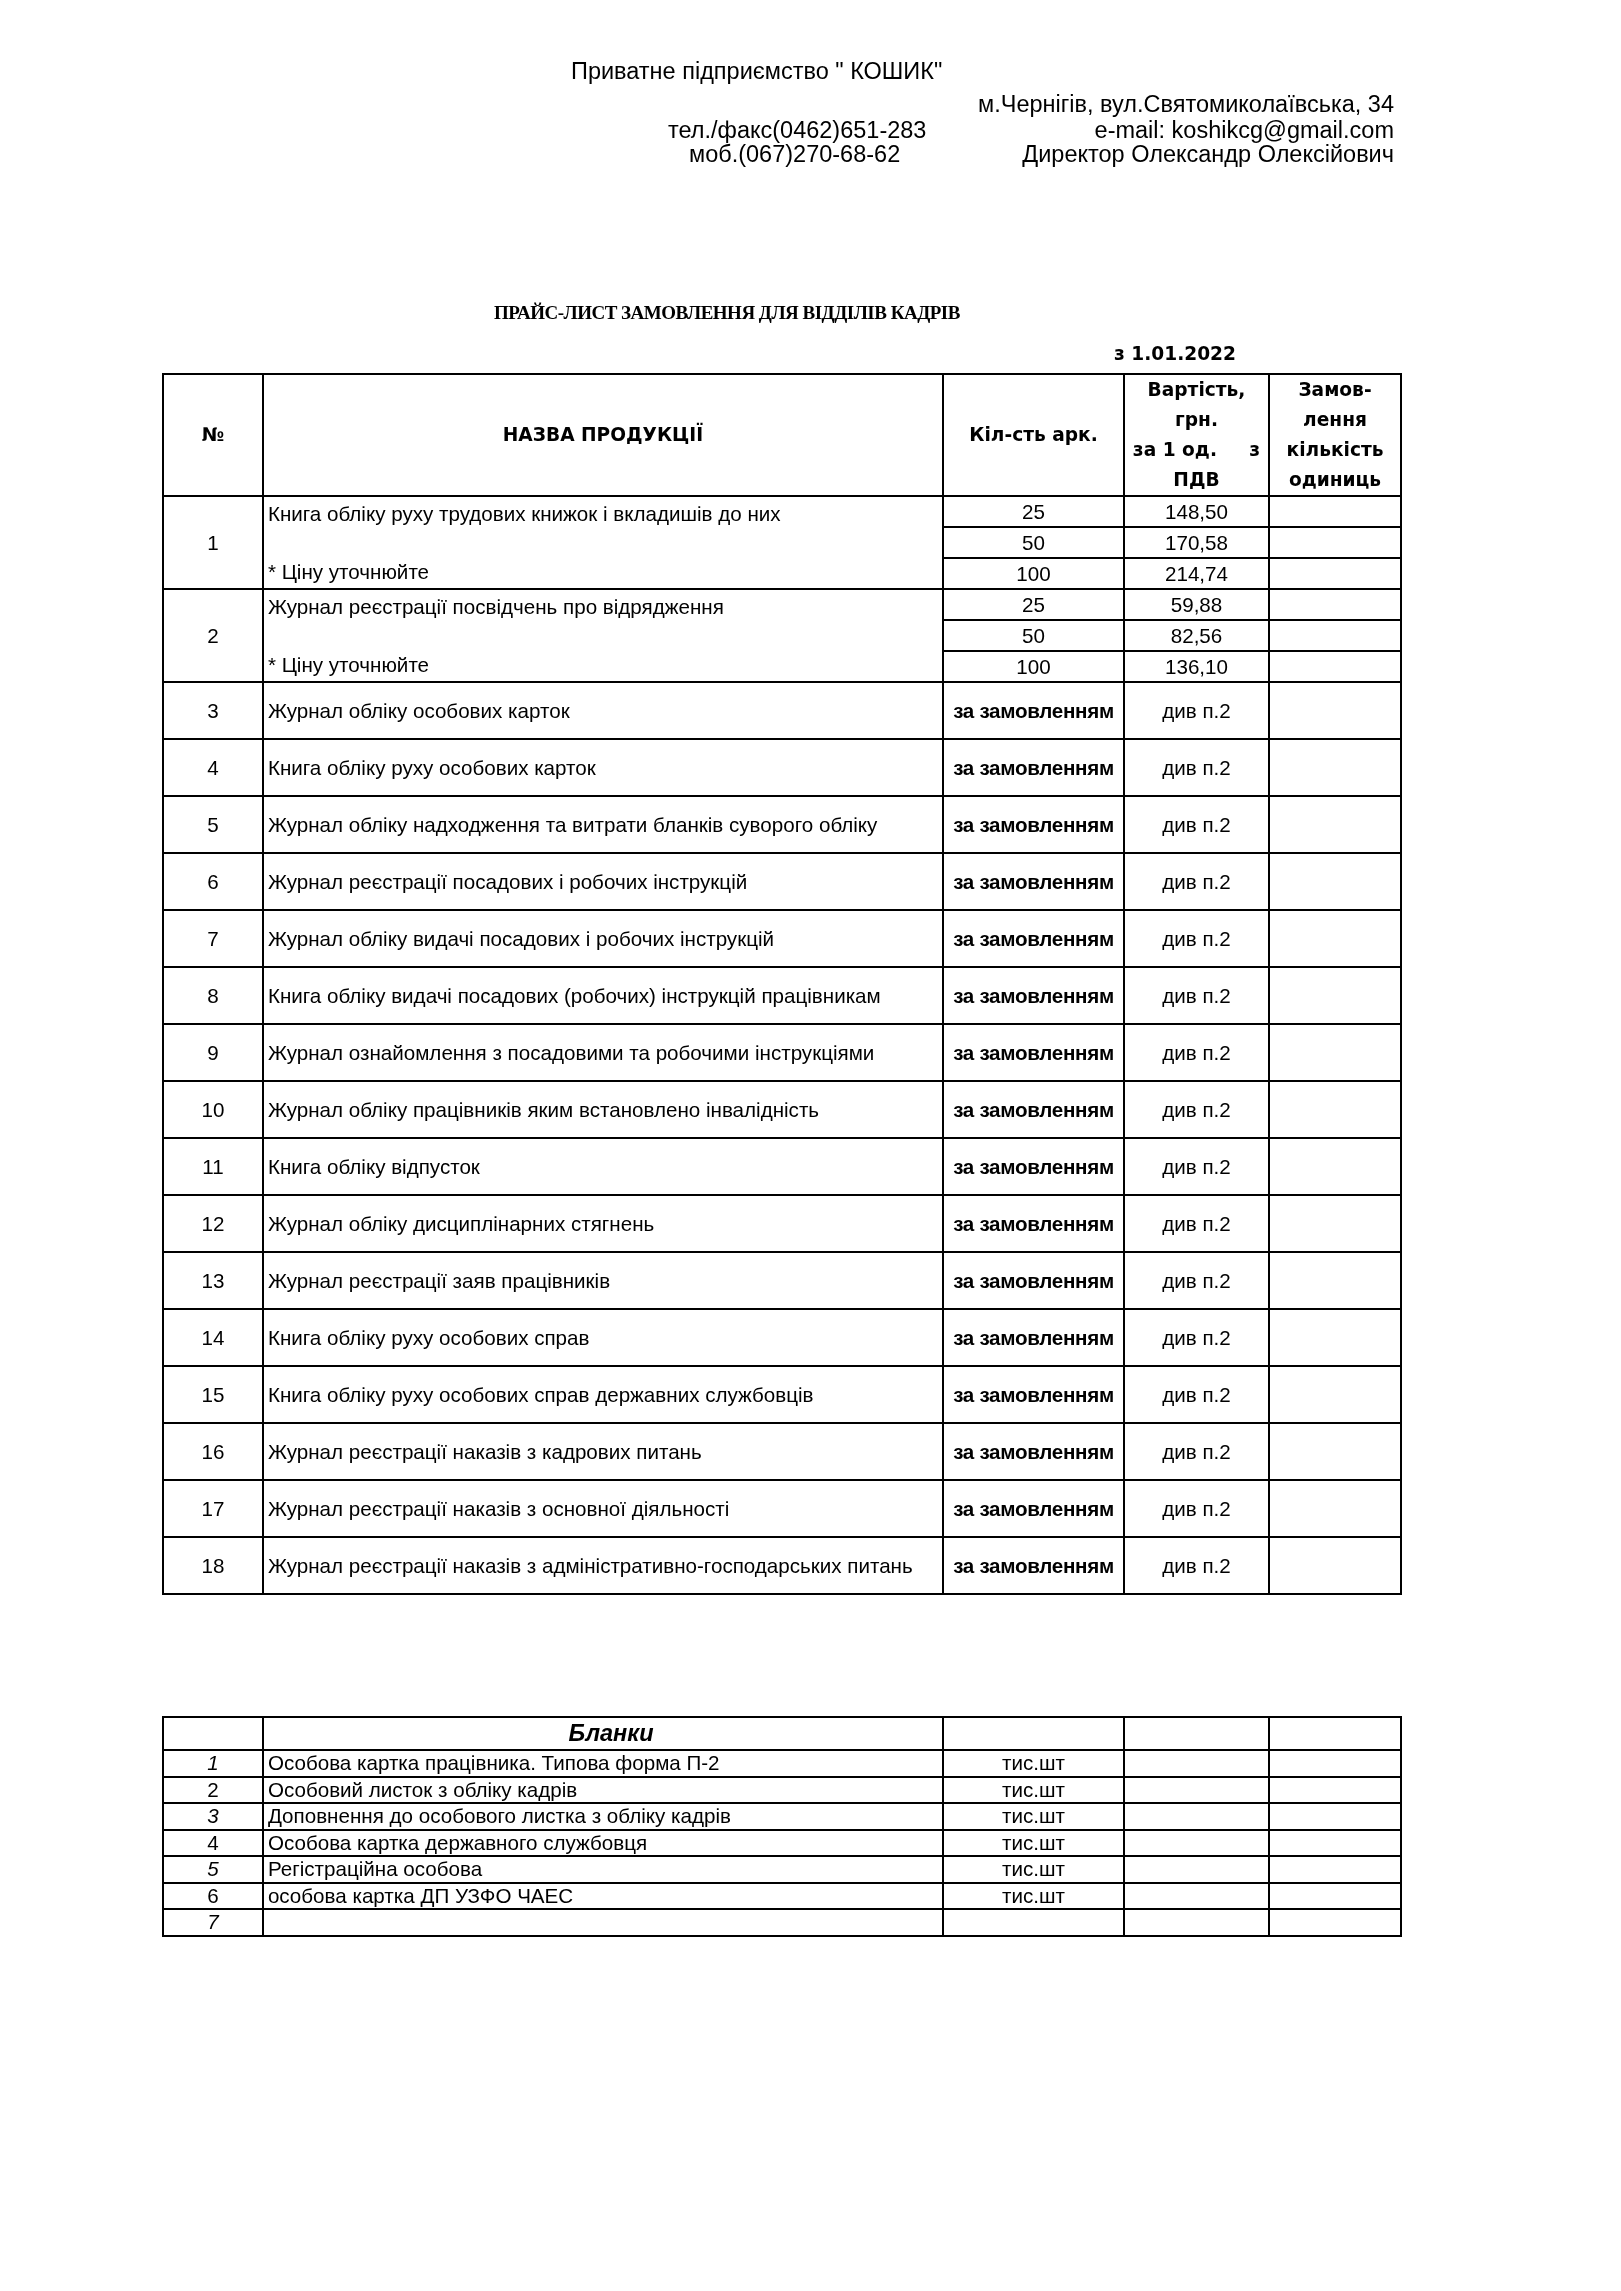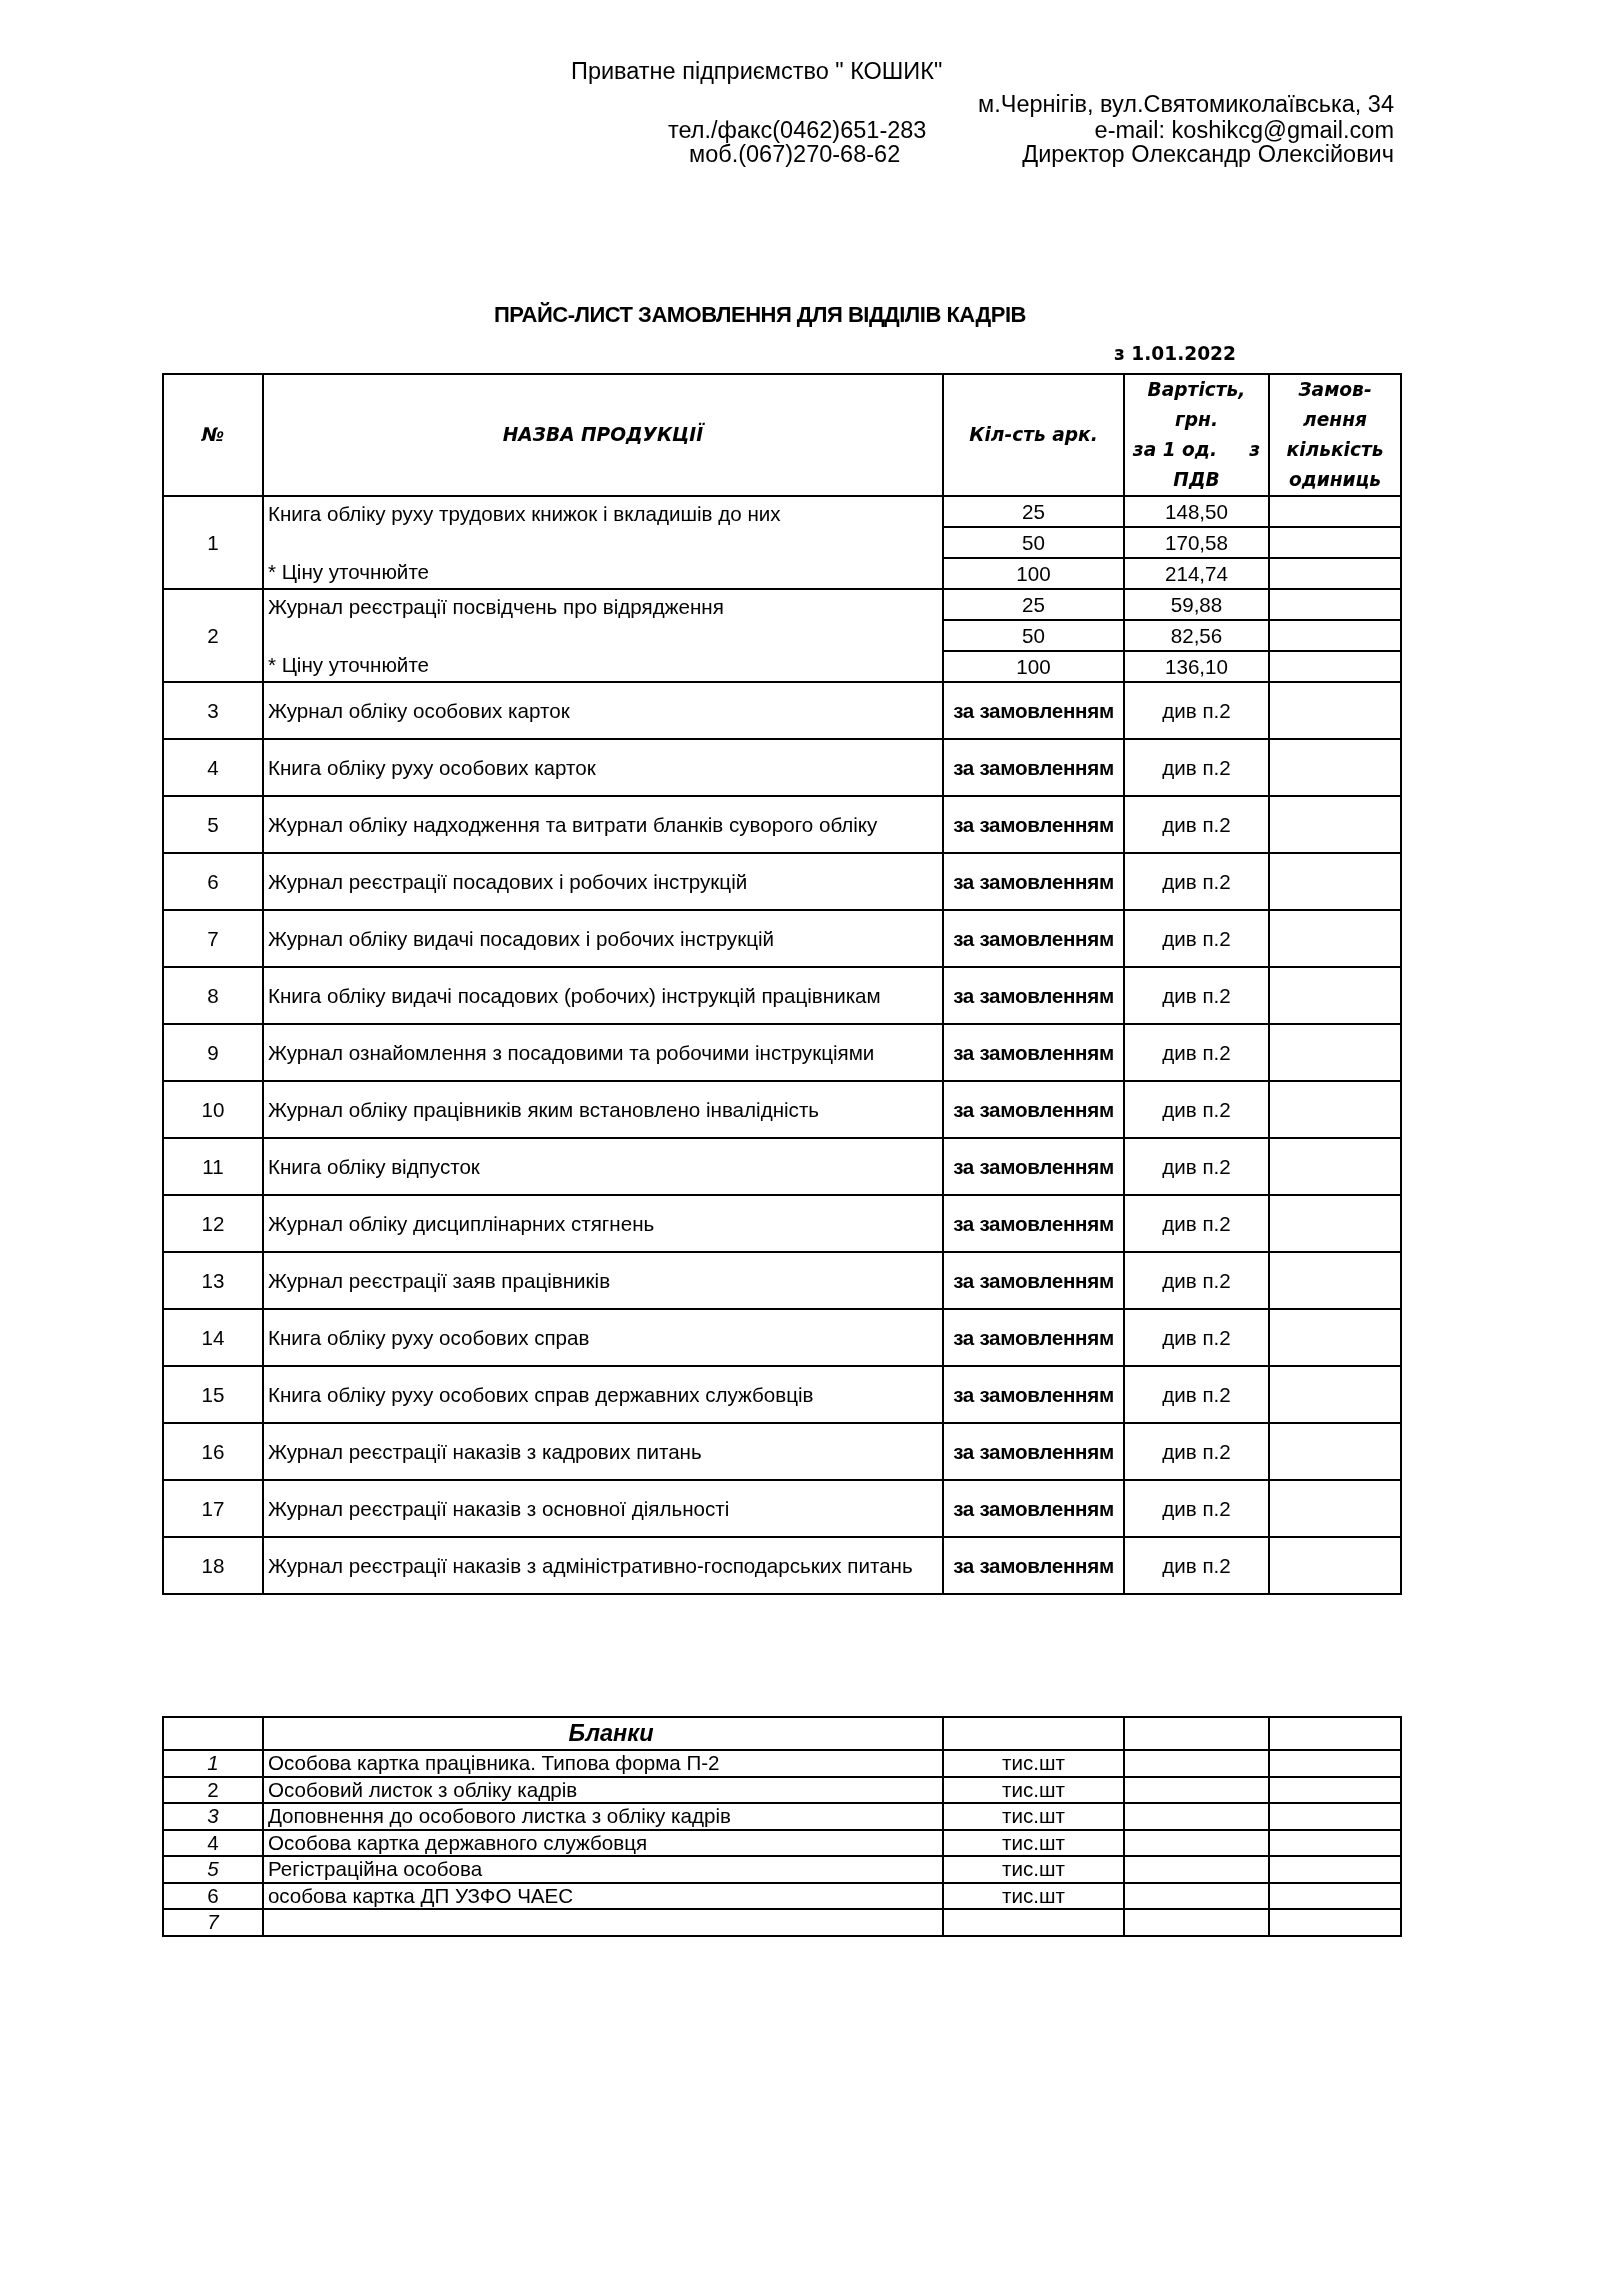--- a/index.html
+++ b/index.html
@@ -1,23 +1,23 @@
 <!DOCTYPE html>
 <html><head>
 <meta charset="utf-8">
 <style>
   html, body { margin:0; padding:0; background:#ffffff; }
   body { width:1621px; height:2292px; position:relative; overflow:hidden; color:#000; }
   .hdr { position:absolute; font-family:"Liberation Sans", sans-serif; font-size:23.5px; white-space:nowrap; line-height:25.5px; }
-  .title { position:absolute; left:494px; top:302px; font-family:Liberation Sans, sans-serif; font-weight:bold; font-size:22px; letter-spacing:-0.5px; white-space:nowrap; }
+  .title { position:absolute; left:494px; top:302px; font-family:Liberation Serif, serif; font-weight:bold; font-size:19px; letter-spacing:-0.5px; white-space:nowrap; }
   .date { position:absolute; left:1114px; top:343px; font-family:"DejaVu Sans", sans-serif; font-weight:bold; font-size:18.6px; white-space:nowrap; }
   table { position:absolute; border-collapse:collapse; table-layout:fixed; font-family:"Liberation Sans", sans-serif; }
   td, th { border:2.9px solid #000; padding:0; overflow:hidden; }
   #main { left:162px; top:373px; width:1239px; }
-  #main th { font-family:"DejaVu Sans", sans-serif; font-weight:bold; font-size:18.6px; line-height:30px; text-align:center; height:116px;font-style:italic; }
+  #main th { font-family:"DejaVu Sans", sans-serif; font-weight:bold; font-size:18.6px; line-height:30px; text-align:center; height:116px; }
   #main td { font-size:20.6px; }
   .num { text-align:center; }
   .name { text-align:left; padding-left:3.9px !important; line-height:30px; }
   .cen { text-align:center; }
   .sub td { height:29px; line-height:29px; }
   .big td { height:55px; }
   .split-name { position:relative;margin-left:18px; }
   .split-name .top { position:absolute; left:3.9px; top:2px; }
   .split-name .bot { position:absolute; left:3.9px; bottom:2px; }
   #blanks { left:162px; top:1716px; width:1239px; }

